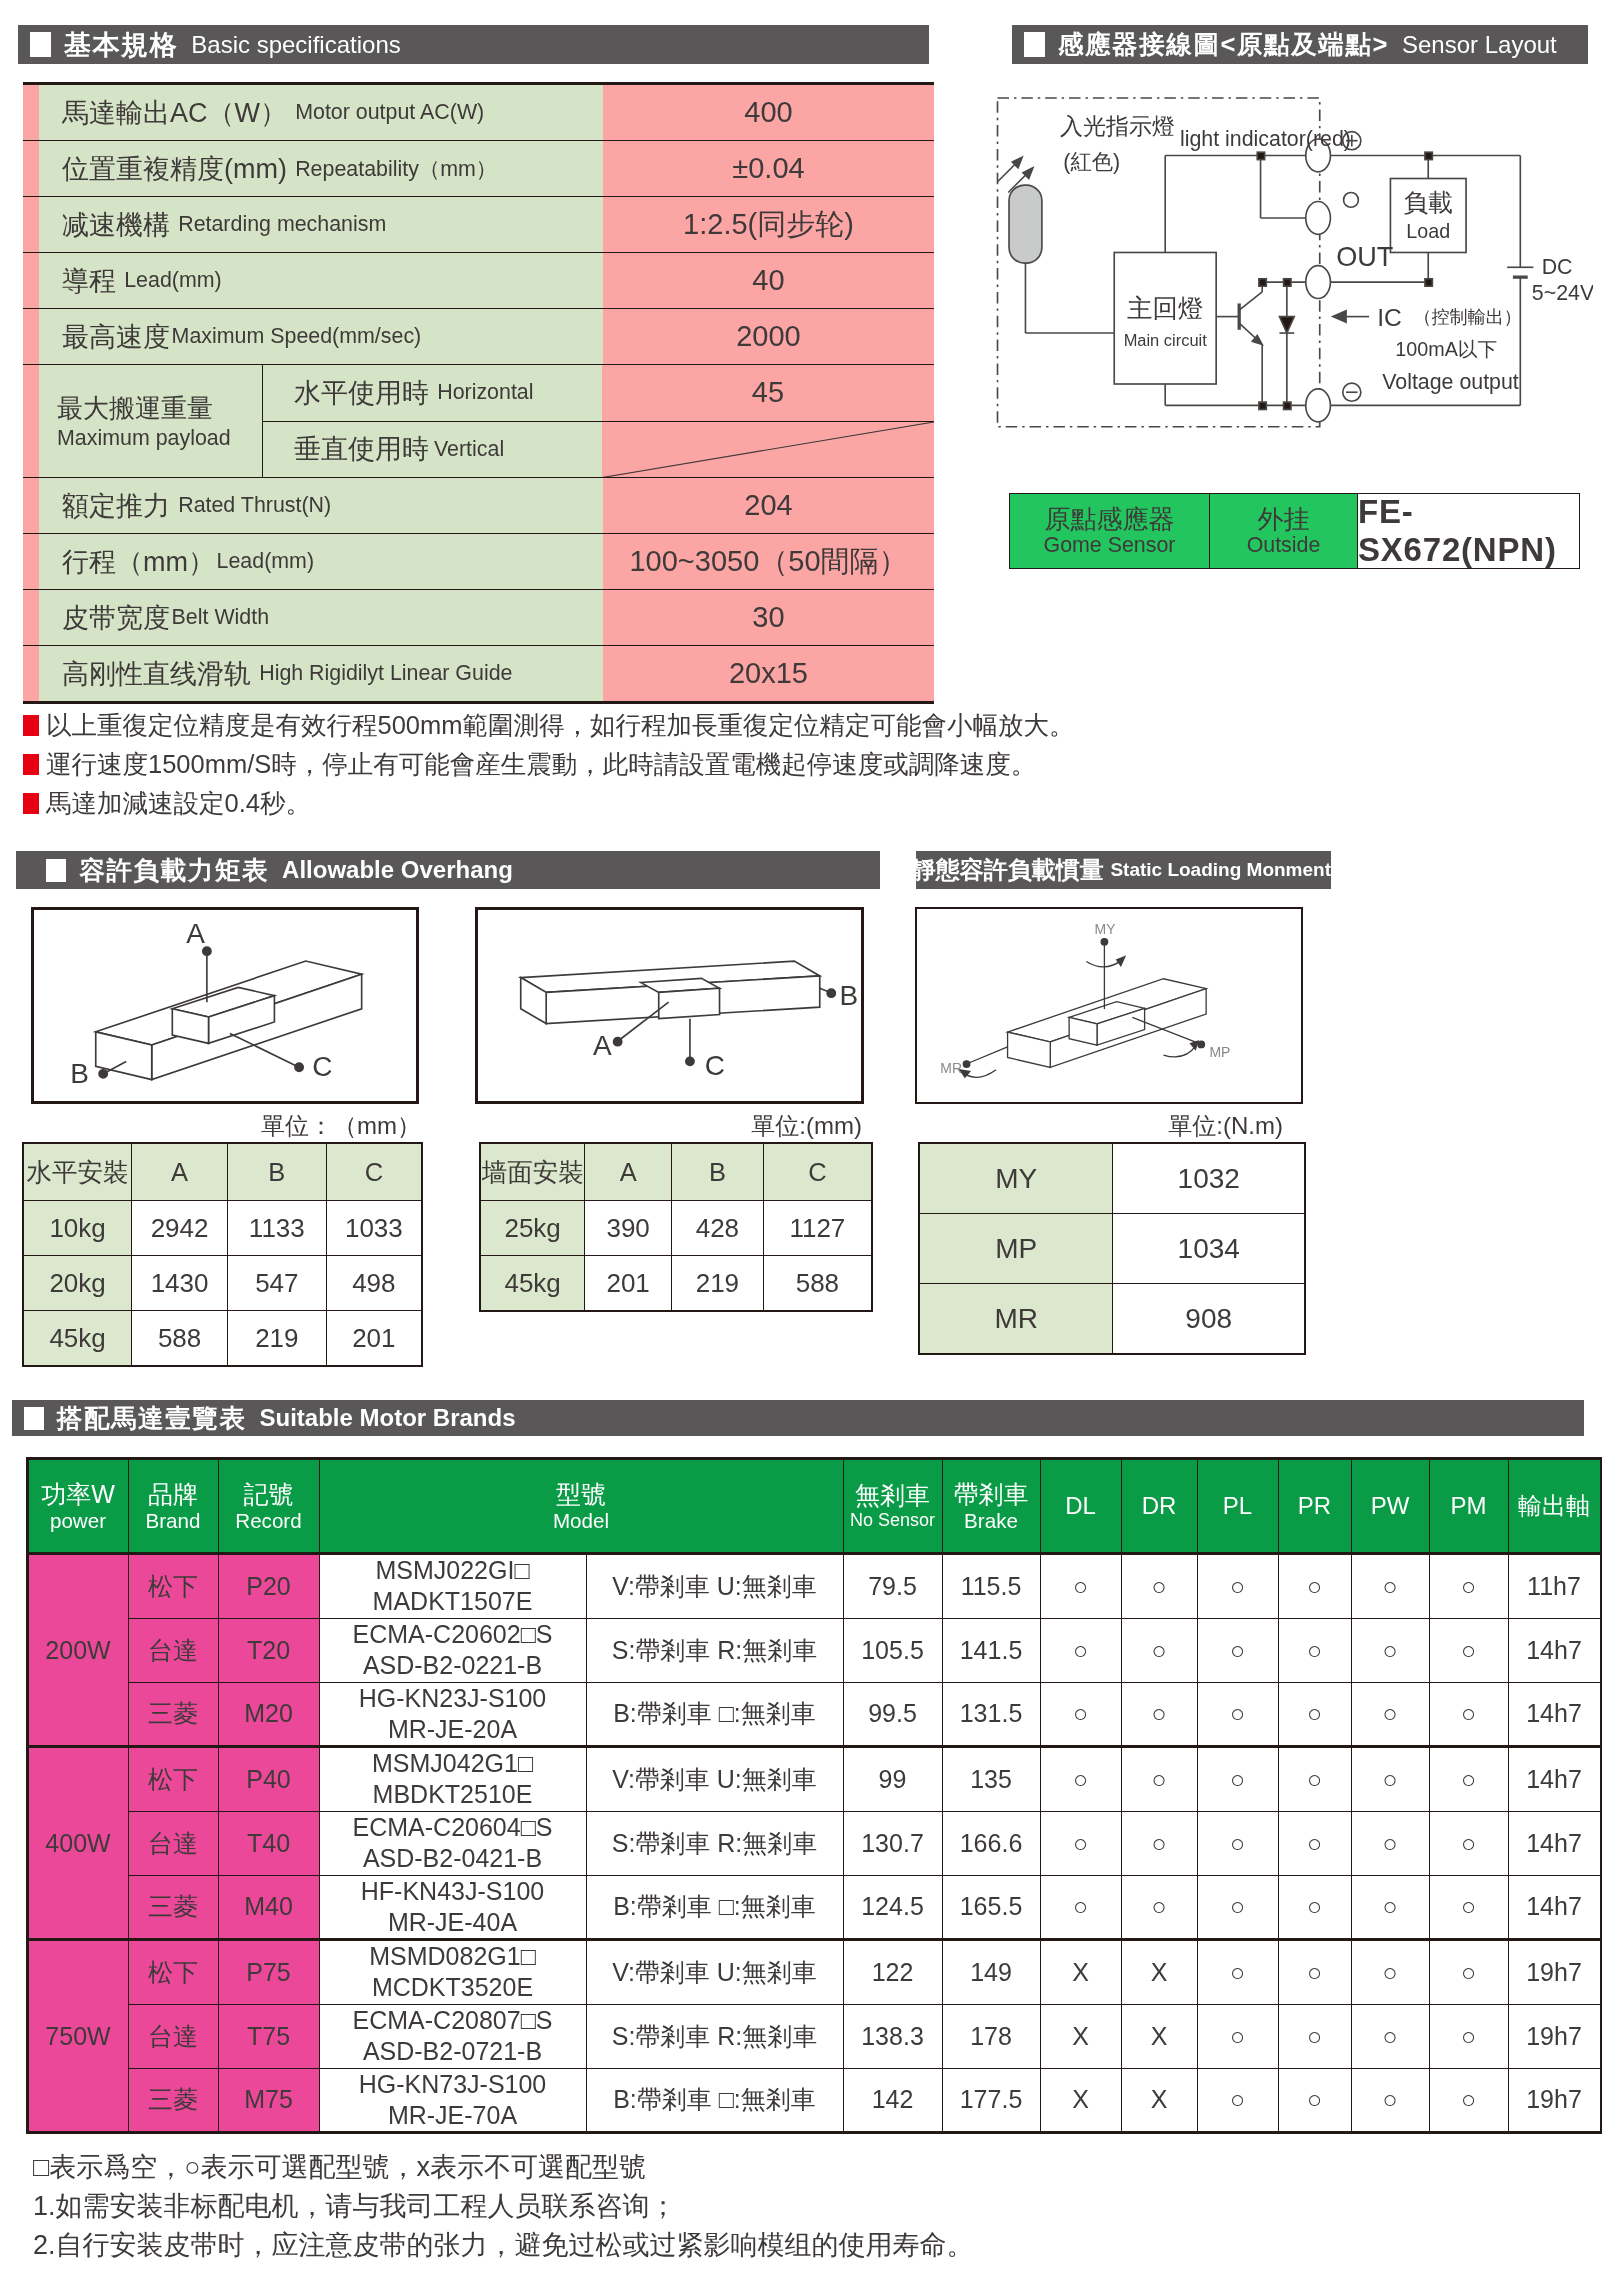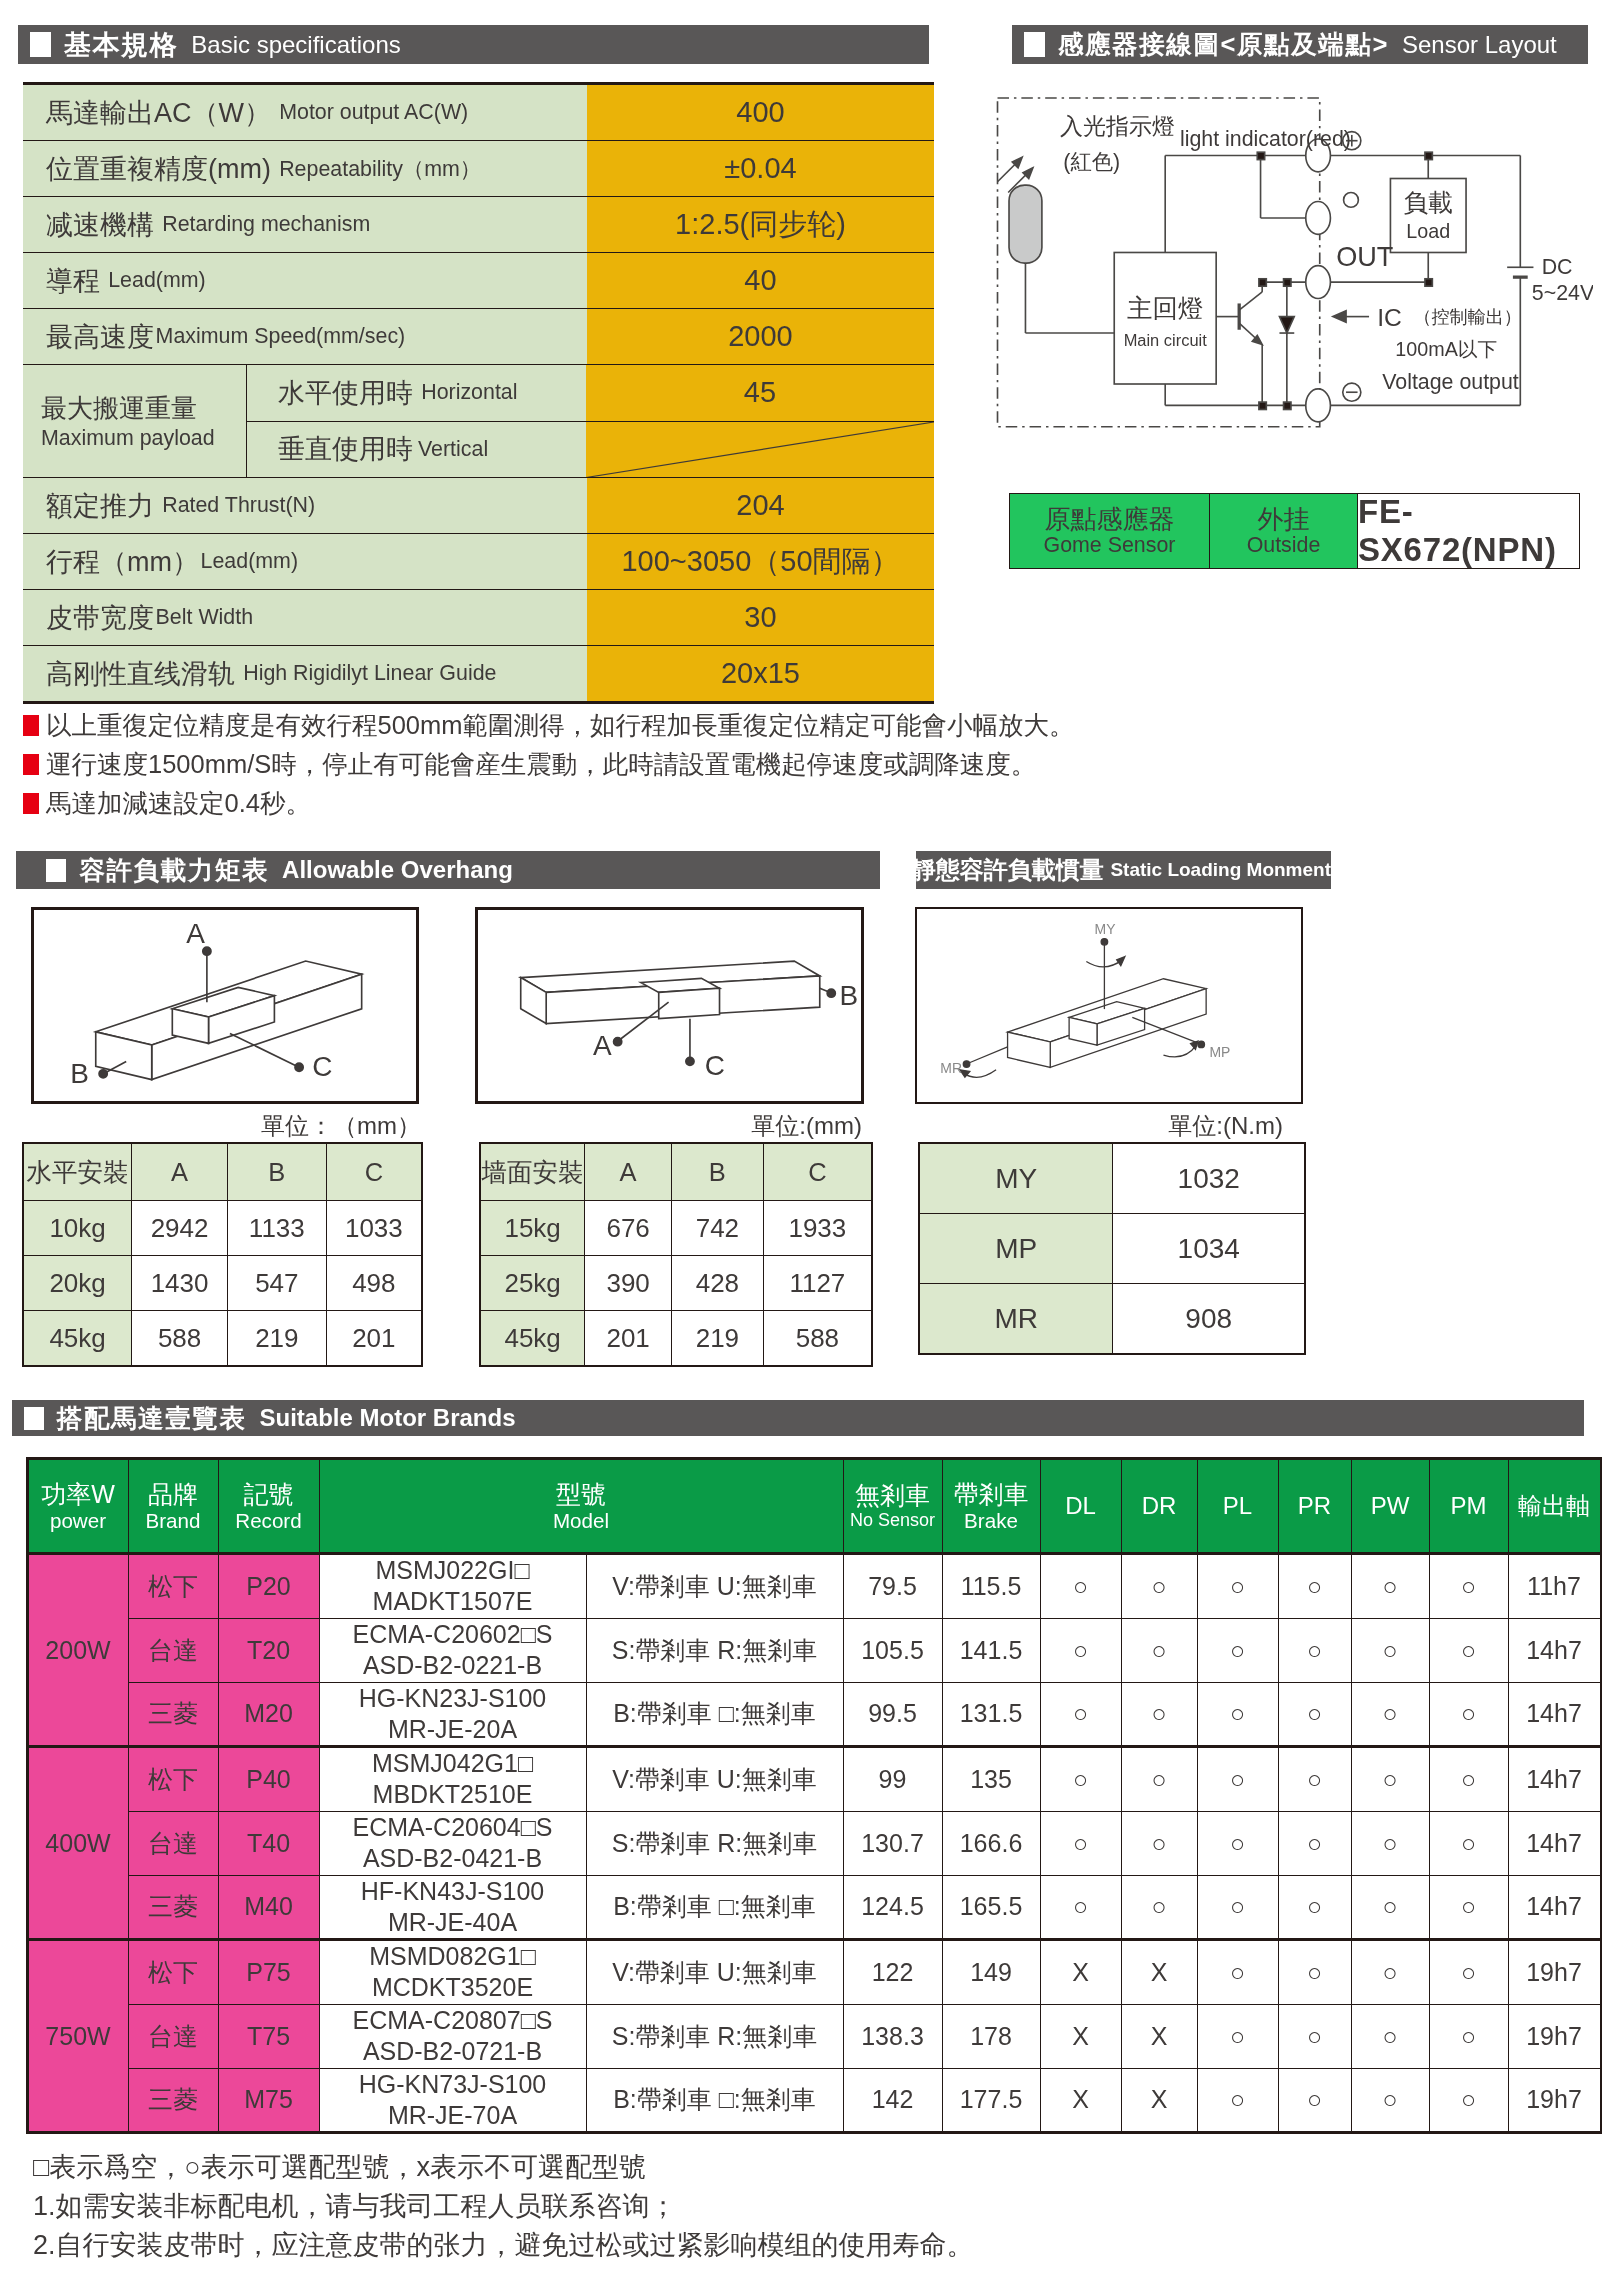--- a/index.html
+++ b/index.html
@@ -7,21 +7,21 @@
         font-family:"Liberation Sans","DejaVu Sans",sans-serif;color:#3e3a39;overflow:hidden;}
   
   .bar{position:absolute;background:#595757;color:#fff;display:flex;align-items:center;padding-left:11.5px;box-sizing:border-box;}
   .bar .sq{width:21.4px;height:25px;background:#fff;margin-right:13px;flex:0 0 auto;}
   .bar .zh{font-size:27px;font-weight:bold;letter-spacing:1.6px;white-space:nowrap;}
   .bar .en{font-size:24px;margin-left:13px;white-space:nowrap;}
   .bar .en.b{font-weight:bold;}
   .bar .en.s{font-size:19px;font-weight:bold;}
   
   .btable{position:absolute;left:23px;top:82px;width:911px;border-top:3.3px solid #231815;border-bottom:3.3px solid #231815;box-sizing:border-box;}
-  .brow{display:flex;height:55px;border-bottom:1.6px solid #231815;background:#eab308;}
+  .brow{display:flex;height:55px;border-bottom:1.6px solid #231815;background:#fca5a5;padding-left:16px;}
   .brow.last{border-bottom:none;}
   .blabel{width:564px;background:#d5e3c6;display:flex;align-items:center;padding-left:23px;box-sizing:border-box;}
   .zh1{font-size:27px;white-space:nowrap;}
   .en1{font-size:21.4px;margin-left:8.2px;white-space:nowrap;}
   .bval{flex:1;display:flex;align-items:center;justify-content:center;font-size:29px;position:relative;}
   .brow.pay{height:112px;}
   .pay-main{width:224px;background:#d5e3c6;border-right:1.6px solid #231815;display:flex;flex-direction:column;justify-content:center;padding-left:18px;box-sizing:border-box;}
   .pay-main .zh1{font-size:26px;}
   .pay-right{flex:1;display:flex;flex-direction:column;}
   .pay-sub{display:flex;flex:1;min-height:0;}
@@ -424,26 +424,20 @@
         <col style="width:109px">
       </colgroup>
     <tbody>
         <tr>
       <th>墙面安裝</th>
       <th>A</th>
       <th>B</th>
       <th>C</th>
     </tr>
     <tr>
-      <td class="lbl">15kg</td>
-      <td>676</td>
-      <td>742</td>
-      <td>1933</td>
-    </tr>
-    <tr>
       <td class="lbl">25kg</td>
       <td>390</td>
       <td>428</td>
       <td>1127</td>
     </tr>
     <tr>
       <td class="lbl">45kg</td>
       <td>201</td>
       <td>219</td>
       <td>588</td>

